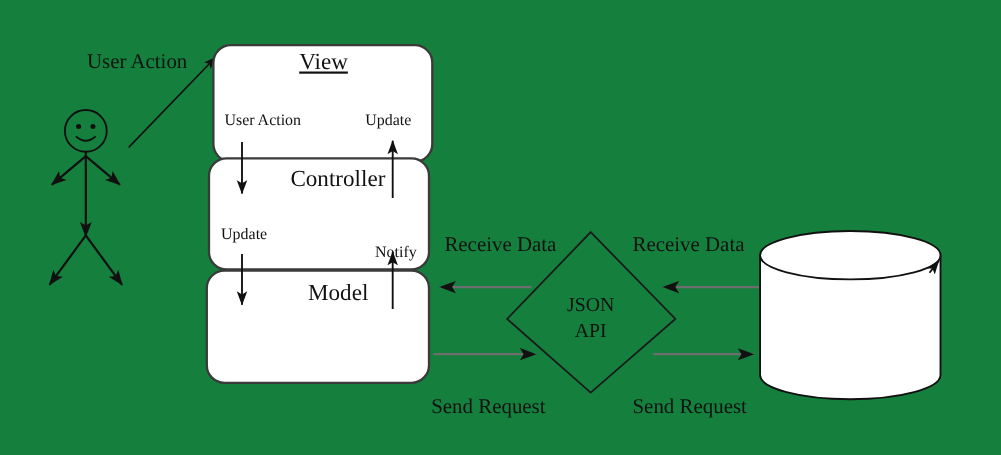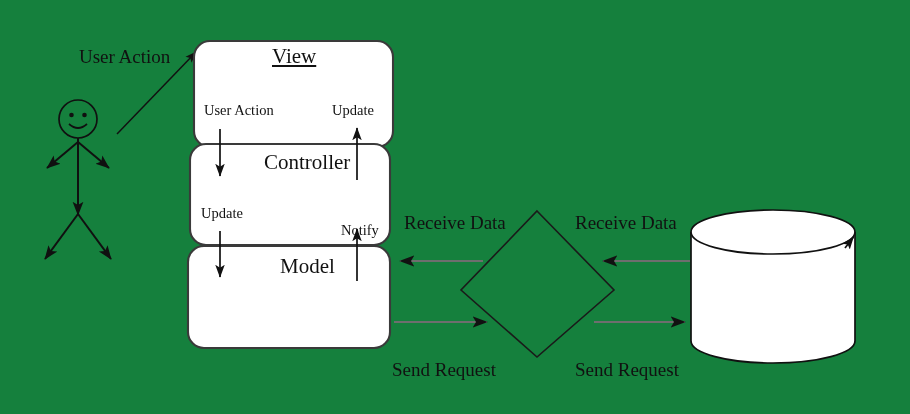--- a/index.html
+++ b/index.html
@@ -170,20 +170,24 @@
   <div class="lbl lbl-box-title" style="left:252px; top:255px;margin-left:28px;">Model</div>
 
   <div class="lbl lbl-edge-sm" style="left:204px; top:103px;">User Action</div>
 
   <div class="lbl lbl-edge-sm" style="left:332px; top:103px;">Update</div>
 
   <div class="lbl lbl-edge-sm" style="left:201px; top:206px;">Update</div>
 
   <div class="lbl lbl-edge-sm" style="left:341px; top:206px;margin-top:17px;">Notify</div>
 
+  <div class="lbl lbl-diamond" style="left:505px; top:266px; width:64px;">
+    <div>JSON</div>
+    <div>API</div>
+  </div>
 
   <div class="lbl lbl-edge-lg" style="left:404px; top:213px;">Receive Data</div>
 
   <div class="lbl lbl-edge-lg" style="left:575px; top:213px;">Receive Data</div>
 
   <div class="lbl lbl-edge-lg" style="left:392px; top:360px;">Send Request</div>
 
   <div class="lbl lbl-edge-lg" style="left:575px; top:360px;">Send Request</div>
 
 

